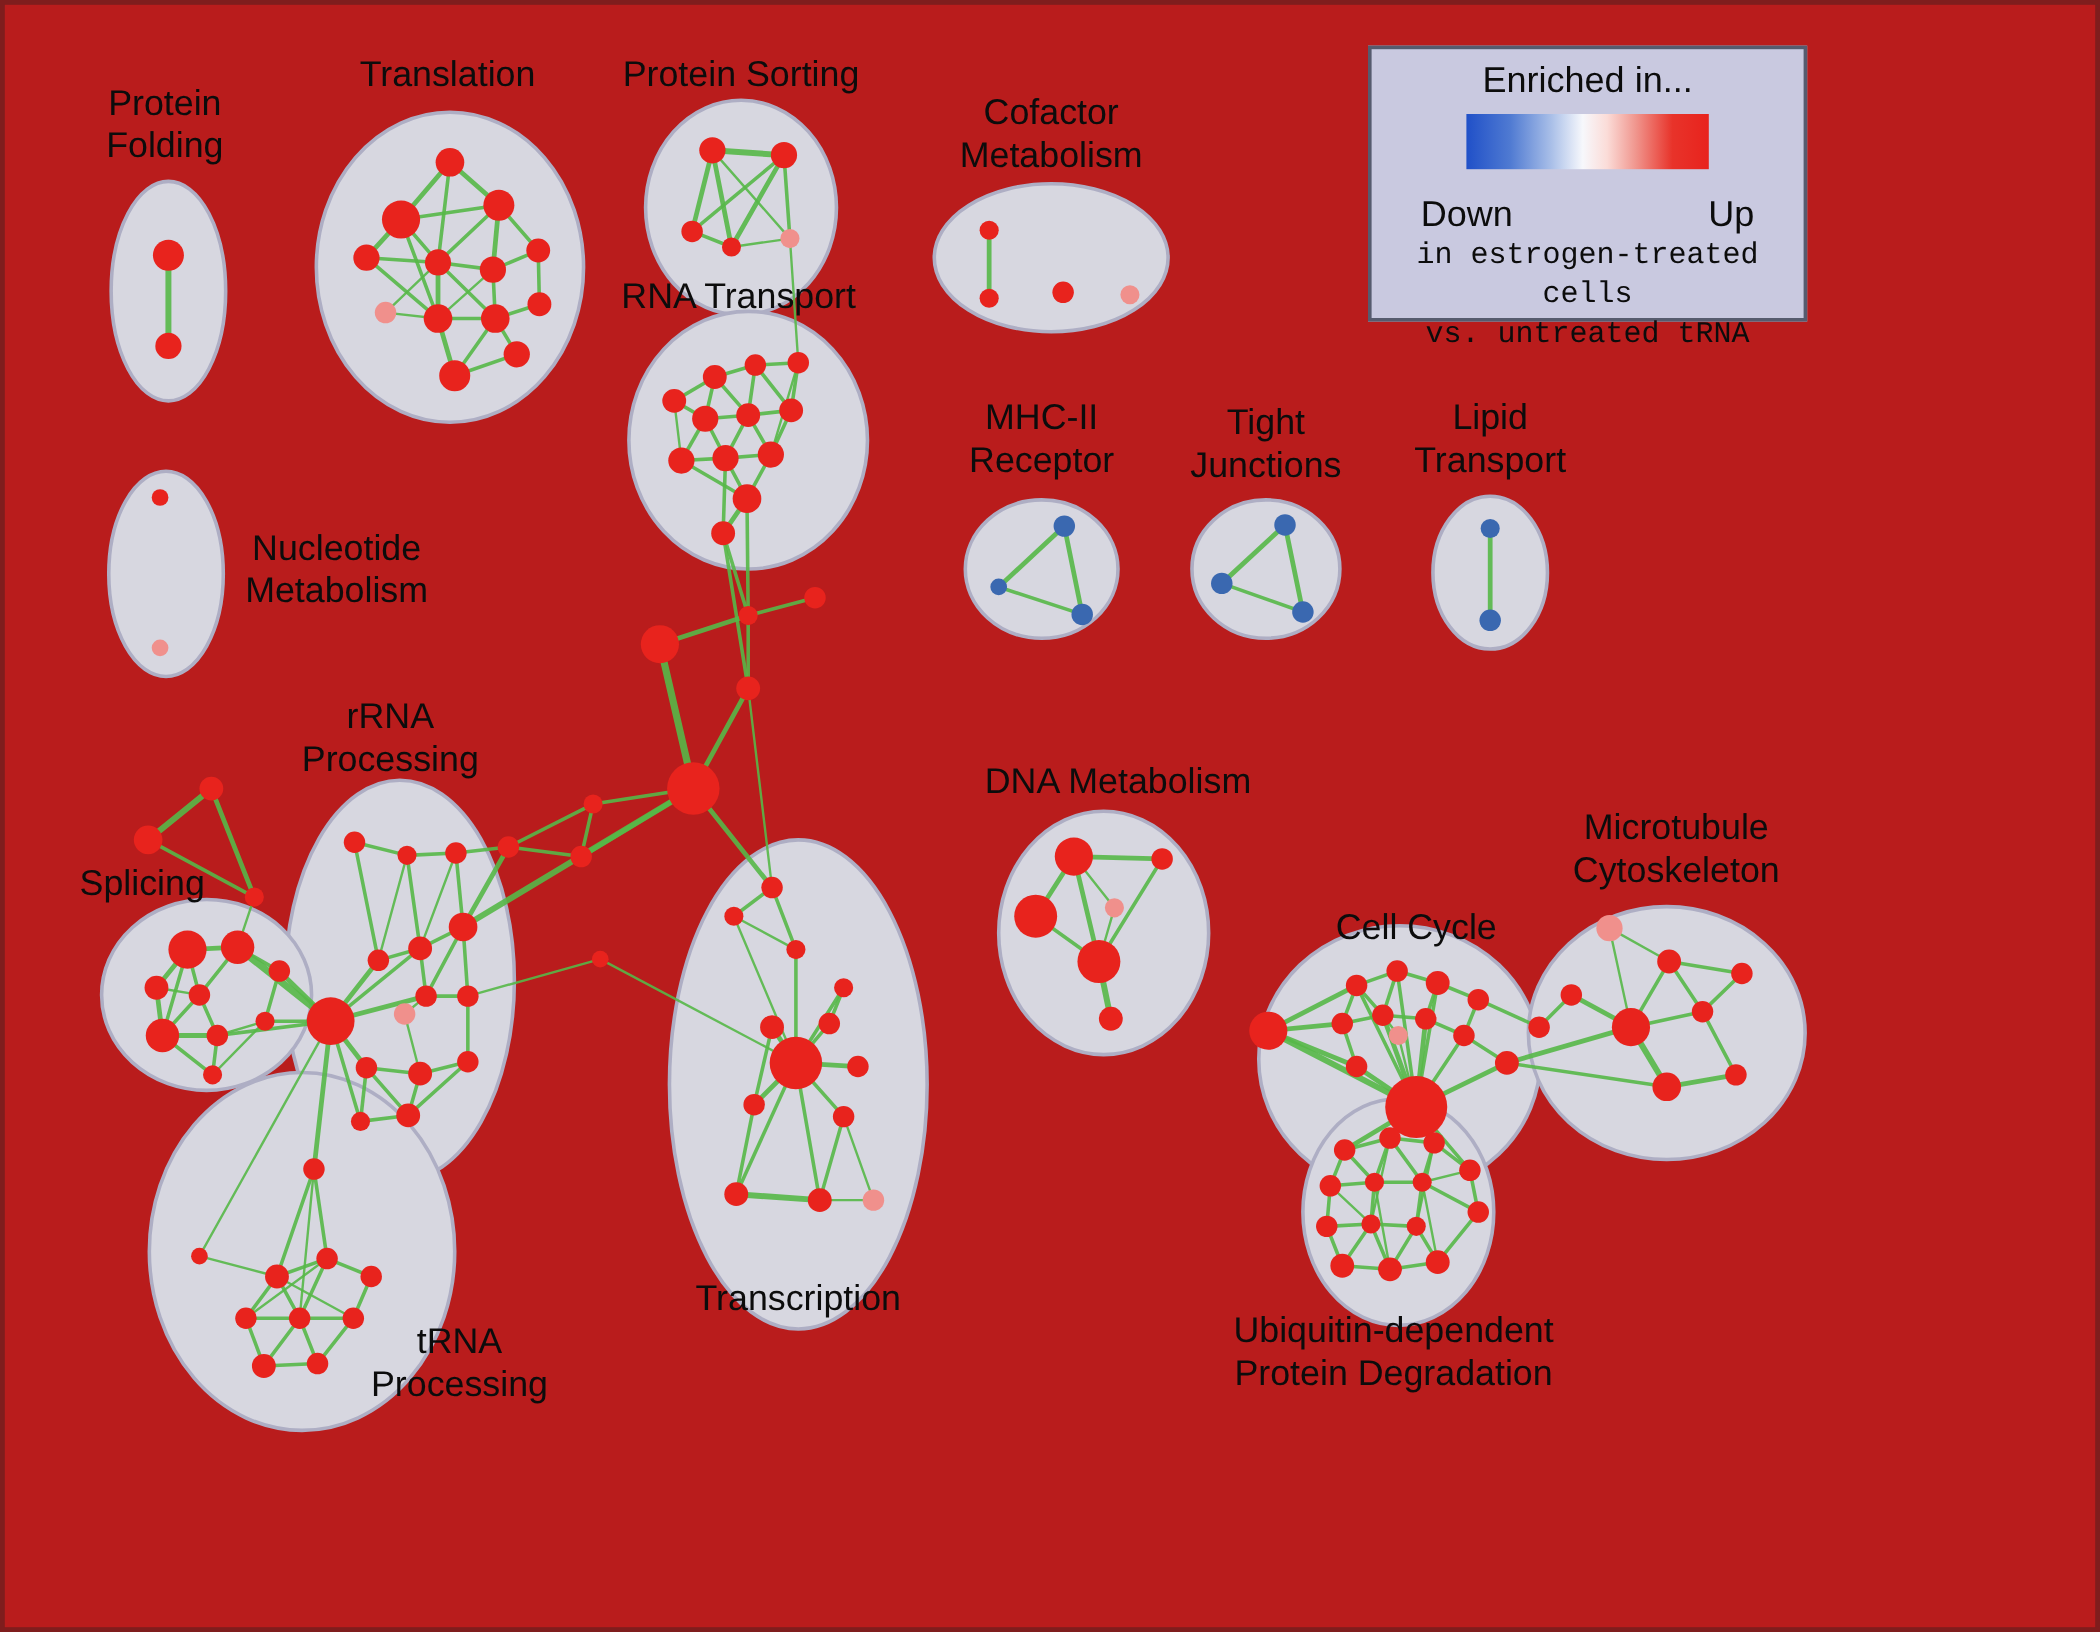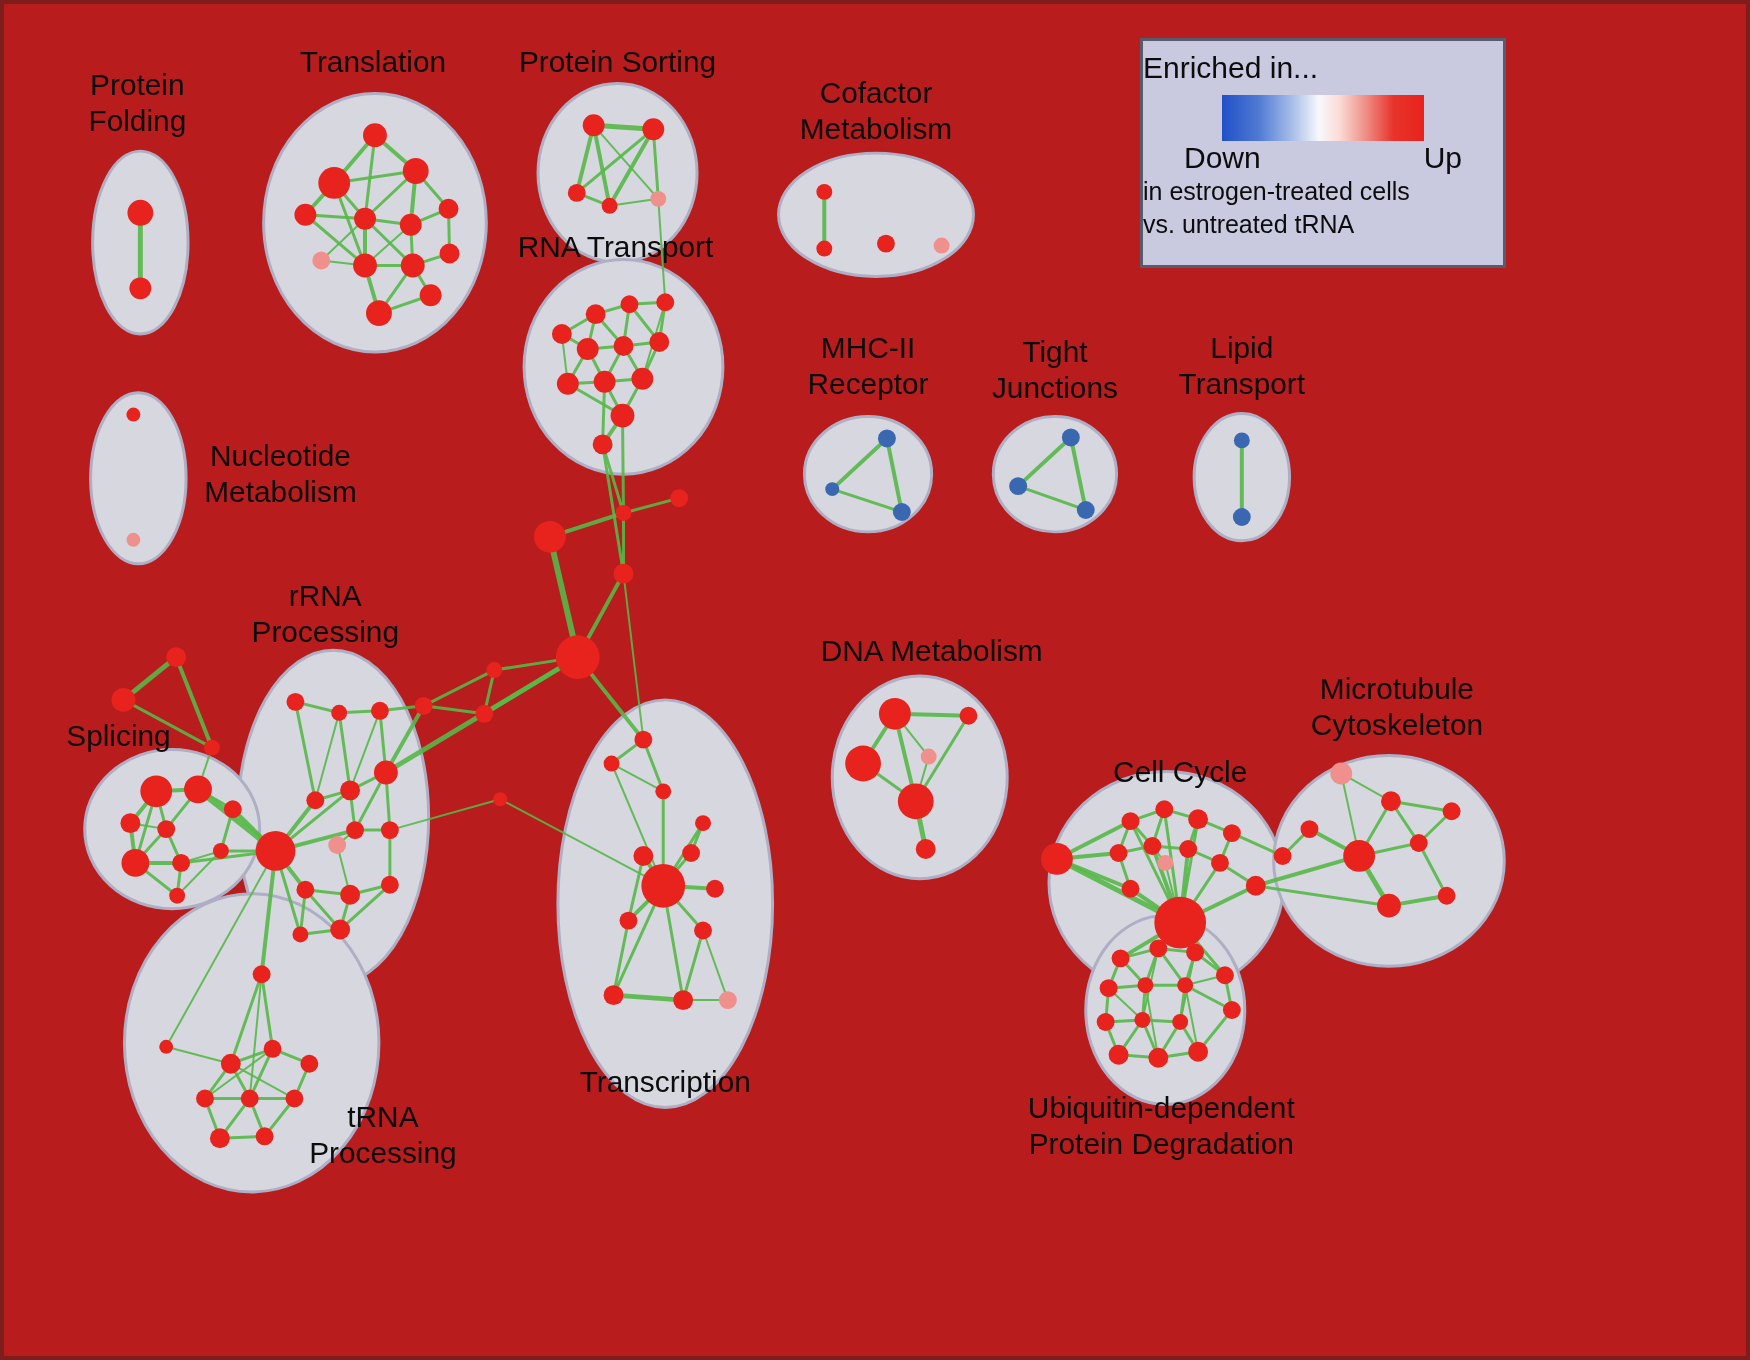--- a/index.html
+++ b/index.html
@@ -18,36 +18,37 @@
     font-size:30px;
     fill:#0c0c0c;
   }
   .legend {
     position:absolute;
     left:1136px; top:34px;
     width:366px; height:230px;
     border:3px solid #565b6e;
     box-sizing:border-box;
     background:#c9c9e0;
+    text-align:center;
     color:#0c0c0c;
   }
   .legend-title { font-size:30px; margin-top:10px; }
   .legend-bar {
     width:202px; height:46px;
     margin:10px auto 0 auto;
     background:linear-gradient(to right,
       #2050c8 0%, #4f7ad2 18%, #a9bfe8 35%, #f7f8fc 48%,
       #fbdcd8 58%, #f0958d 70%, #e8332a 85%, #e8231d 100%);
   }
   .legend-updown {
     display:flex; justify-content:space-between;
-    width:278px; margin:0 auto 0 auto;
+    width:278px; margin:21px auto 0 auto;
     font-size:30px;
   }
-  .legend-sub { font-size:25px; line-height:1.32; }
+  .legend-sub { font-size:25px; line-height:1.32;font-family:Liberation Mono, monospace; }
   .legend-sub:first-of-type { margin-top:2px; }
 </style>
 </head>
 <body>
 
 <div class="canvas">
   <svg id="network-svg" viewBox="0 0 1750 1360">
       <ellipse cx="136" cy="240" rx="48" ry="92" fill="#d7d7e0" stroke="#aeaec4" stroke-width="3"></ellipse>
       <ellipse cx="372" cy="220" rx="112" ry="130" fill="#d7d7e0" stroke="#aeaec4" stroke-width="3"></ellipse>
       <ellipse cx="616" cy="170" rx="80" ry="90" fill="#d7d7e0" stroke="#aeaec4" stroke-width="3"></ellipse>

